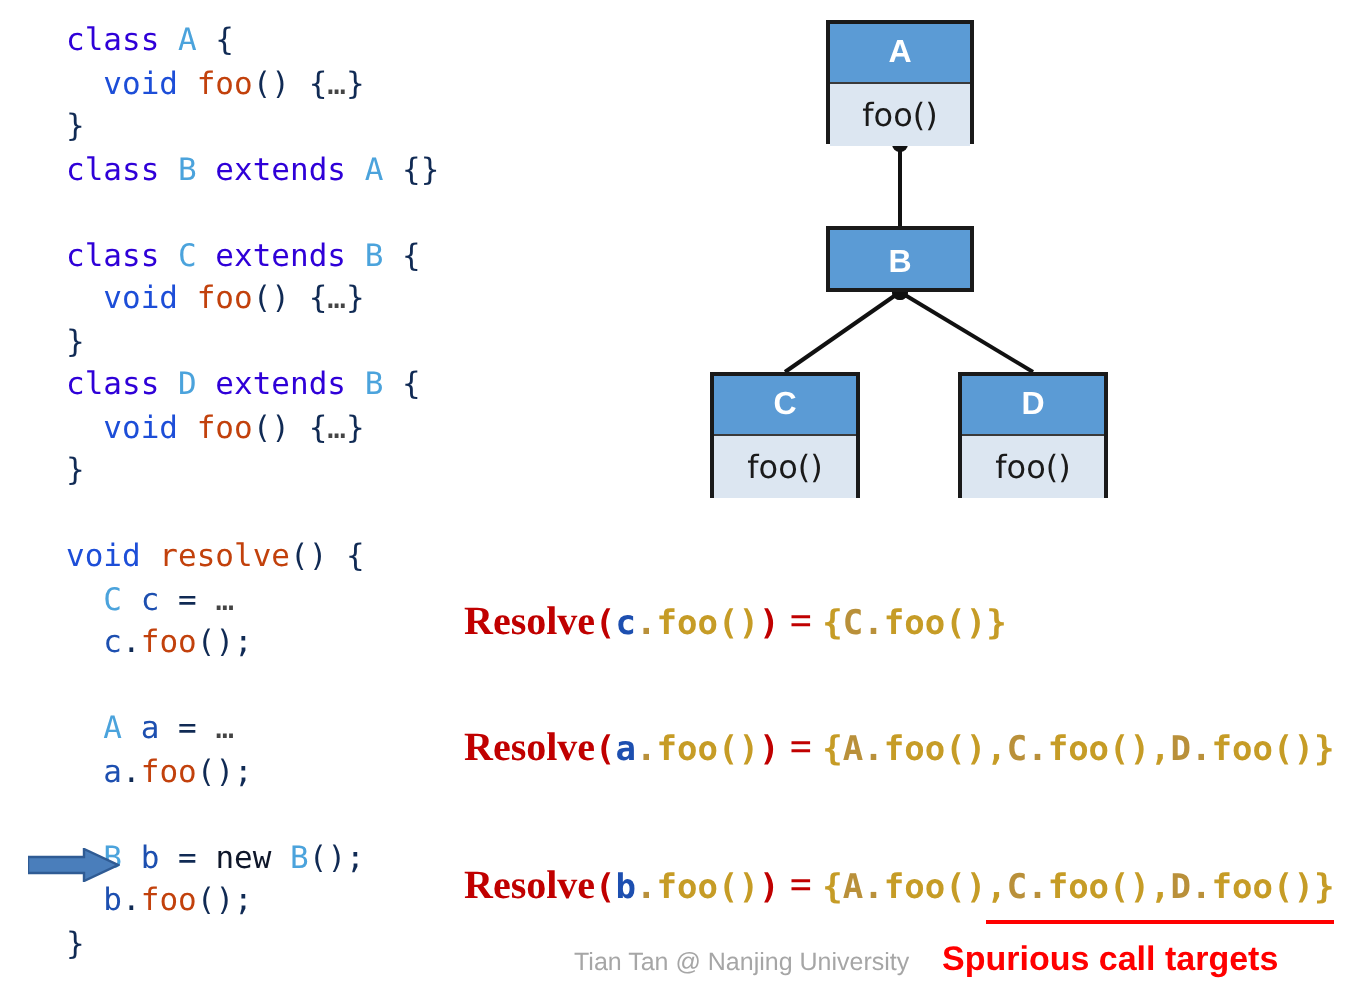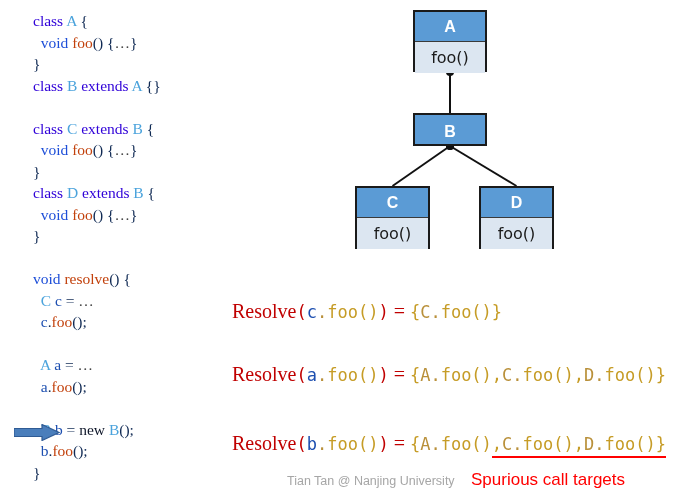--- a/index.html
+++ b/index.html
@@ -19,21 +19,21 @@
   #code-panel {
     position: absolute;
     left: 33px;
     top: 10px;
     width: 270px;
     font-family: "DejaVu Sans Mono", monospace;
     font-size: 15.5px;
     line-height: 21.5px;
     white-space: pre;
   }
-  .code-line { height: 21.5px; font-family: Liberation Serif, serif; }
+  .code-line { height: 21.5px; }
   .kw      { color: #2F00D8; }       
   .kwnew   { color: #0f172a; text-align: right; }       
   .type    { color: #4BA3DC; }       
   .vtype   { color: #1d4ed8; }       
   .meth    { color: #c2410c; }       
   .punct   { color: #102A54; }       
   .var     { color: #1D4FB0; }       
   .ellip   { color: #444444; }
 
   
@@ -79,59 +79,61 @@
     height: 31px;
     background: #DCE6F1;
   }
   .uml-head.only { border-bottom: none; height: 100%; line-height: 33px; }
 
   
   .resolve-line {
     position: absolute;
     white-space: nowrap;
     font-size: 18.5px;
+    font-weight: bold;
   }
   .r-word {
     font-family: "Liberation Serif", serif;
     color: #C00000;
     font-size: 20px;
   }
   .r-mono {
     font-family: "DejaVu Sans Mono", monospace;
     font-size: 17px;
   }
   .r-paren { color: #C00000; font-family: "DejaVu Sans Mono", monospace; font-size: 17px; }
   .r-brace { color: #C69C26; font-family: "DejaVu Sans Mono", monospace; font-size: 17px; }
   .r-eq    { color: #C00000; font-family: "Liberation Serif", serif; font-size: 20px; }
   .r-var   { color: #1D4FB0; }
   .r-cls   { color: #B9903A; }
   .r-meth  { color: #C69C26; }
   .r-dot   { color: #B9903A; }
   .r-comma { color: #C69C26; }
   .spurious-underline {
     border-bottom: 2px solid #FF0000;
-    padding-bottom: 2px;
+    padding-bottom: 7px;
   }
 
   
   #footer-credit {
     position: absolute;
     left: 287px;
     top: 474px;
     color: #A6A6A6;
     font-size: 12.5px;
     font-family: "Liberation Sans", sans-serif;
   }
   #spurious-label {
     position: absolute;
     left: 471px;
     top: 470px;
     color: #FF0000;
     font-size: 17px;
     font-family: "Liberation Sans", sans-serif;
+    font-weight: bold;
   }
 </style>
 </head>
 <body>
 
 <div id="code-panel"><div class="code-line"><span class="kw">class </span><span class="type">A</span><span class="punct"> {</span></div><div class="code-line"><span class="punct">  </span><span class="vtype">void </span><span class="meth">foo</span><span class="punct">() {</span><span class="ellip">…</span><span class="punct">}</span></div><div class="code-line"><span class="punct">}</span></div><div class="code-line"><span class="kw">class </span><span class="type">B</span><span class="kw"> extends </span><span class="type">A</span><span class="punct"> {}</span></div><div class="code-line">&nbsp;</div><div class="code-line"><span class="kw">class </span><span class="type">C</span><span class="kw"> extends </span><span class="type">B</span><span class="punct"> {</span></div><div class="code-line"><span class="punct">  </span><span class="vtype">void </span><span class="meth">foo</span><span class="punct">() {</span><span class="ellip">…</span><span class="punct">}</span></div><div class="code-line"><span class="punct">}</span></div><div class="code-line"><span class="kw">class </span><span class="type">D</span><span class="kw"> extends </span><span class="type">B</span><span class="punct"> {</span></div><div class="code-line"><span class="punct">  </span><span class="vtype">void </span><span class="meth">foo</span><span class="punct">() {</span><span class="ellip">…</span><span class="punct">}</span></div><div class="code-line"><span class="punct">}</span></div><div class="code-line">&nbsp;</div><div class="code-line"><span class="vtype">void </span><span class="meth">resolve</span><span class="punct">() {</span></div><div class="code-line"><span class="punct">  </span><span class="type">C</span><span class="punct"> </span><span class="var">c</span><span class="punct"> = </span><span class="ellip">…</span></div><div class="code-line"><span class="punct">  </span><span class="var">c</span><span class="punct">.</span><span class="meth">foo</span><span class="punct">();</span></div><div class="code-line">&nbsp;</div><div class="code-line"><span class="punct">  </span><span class="type">A</span><span class="punct"> </span><span class="var">a</span><span class="punct"> = </span><span class="ellip">…</span></div><div class="code-line"><span class="punct">  </span><span class="var">a</span><span class="punct">.</span><span class="meth">foo</span><span class="punct">();</span></div><div class="code-line">&nbsp;</div><div class="code-line"><span class="punct">  </span><span class="type">B</span><span class="punct"> </span><span class="var">b</span><span class="punct"> = </span><span class="kwnew">new </span><span class="type">B</span><span class="punct">();</span></div><div class="code-line"><span class="punct">  </span><span class="var">b</span><span class="punct">.</span><span class="meth">foo</span><span class="punct">();</span></div><div class="code-line"><span class="punct">}</span></div></div>
 
 <svg id="stmt-arrow" viewBox="0 0 46 17" xmlns="http://www.w3.org/2000/svg">
   <polygon points="0,4.5 28,4.5 28,0.5 45,8.5 28,16.5 28,12.5 0,12.5" fill="#4A7EBB" stroke="#2F5B94" stroke-width="1.2"></polygon>
 </svg>

